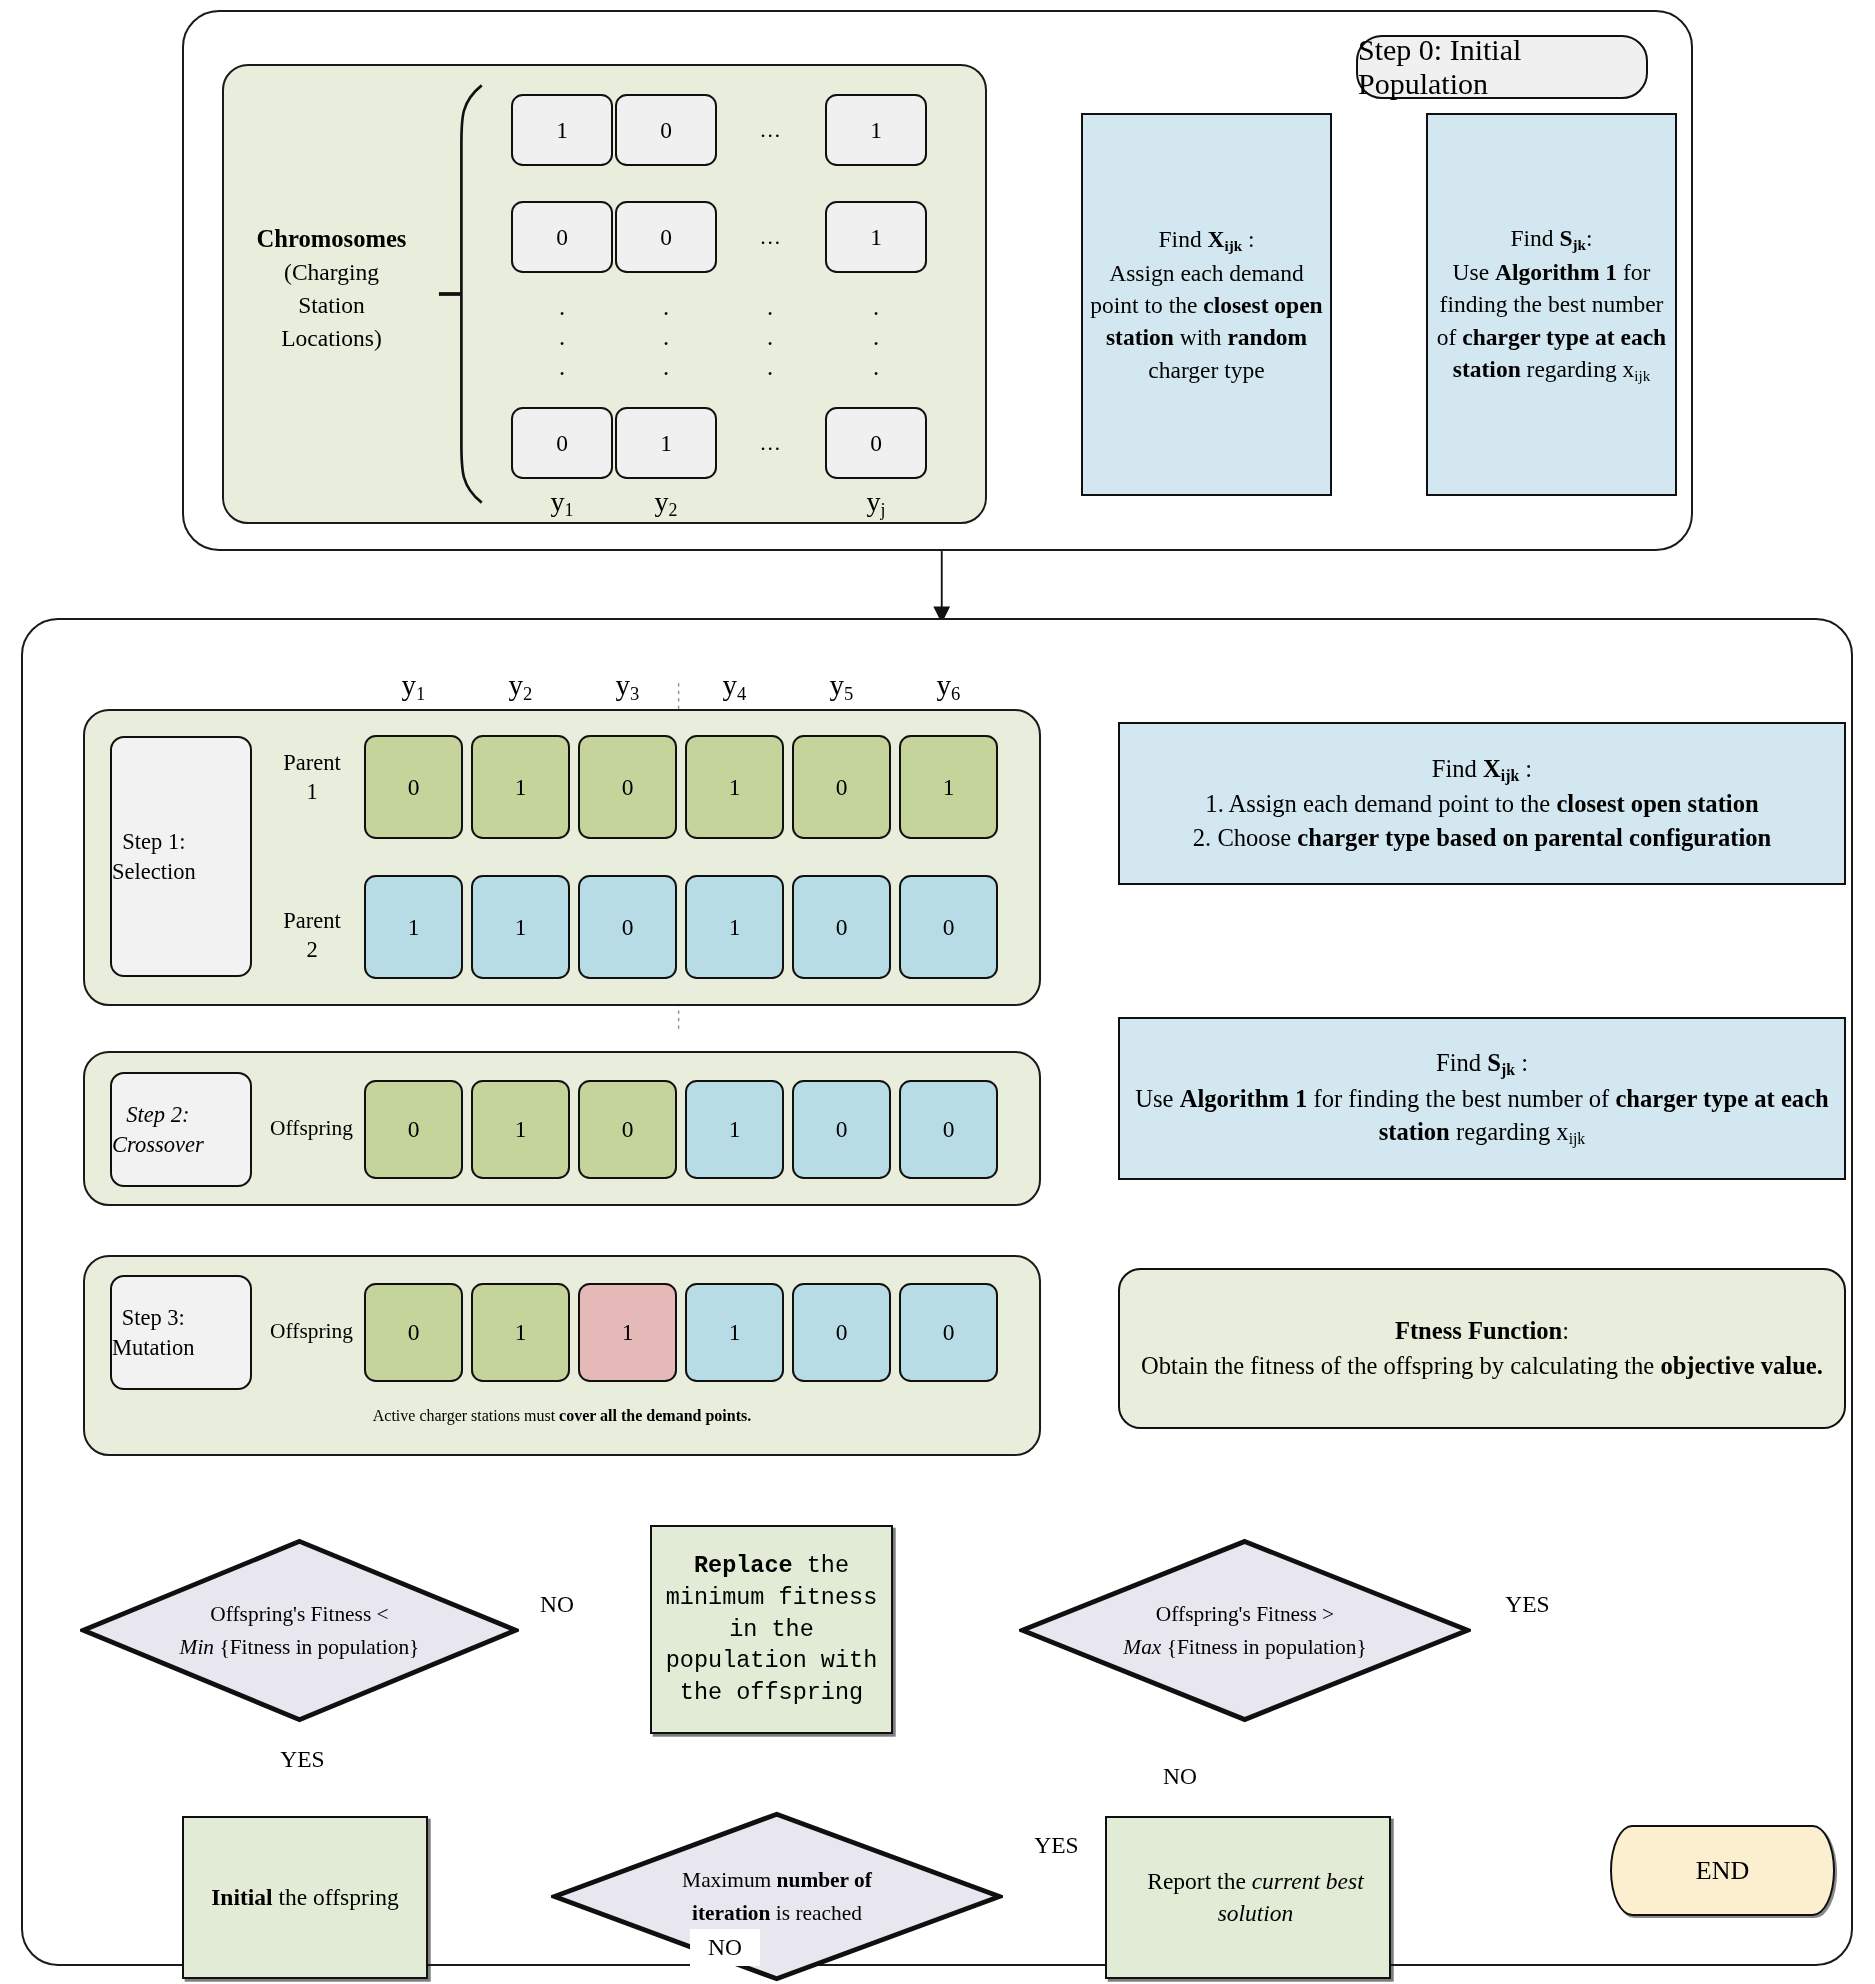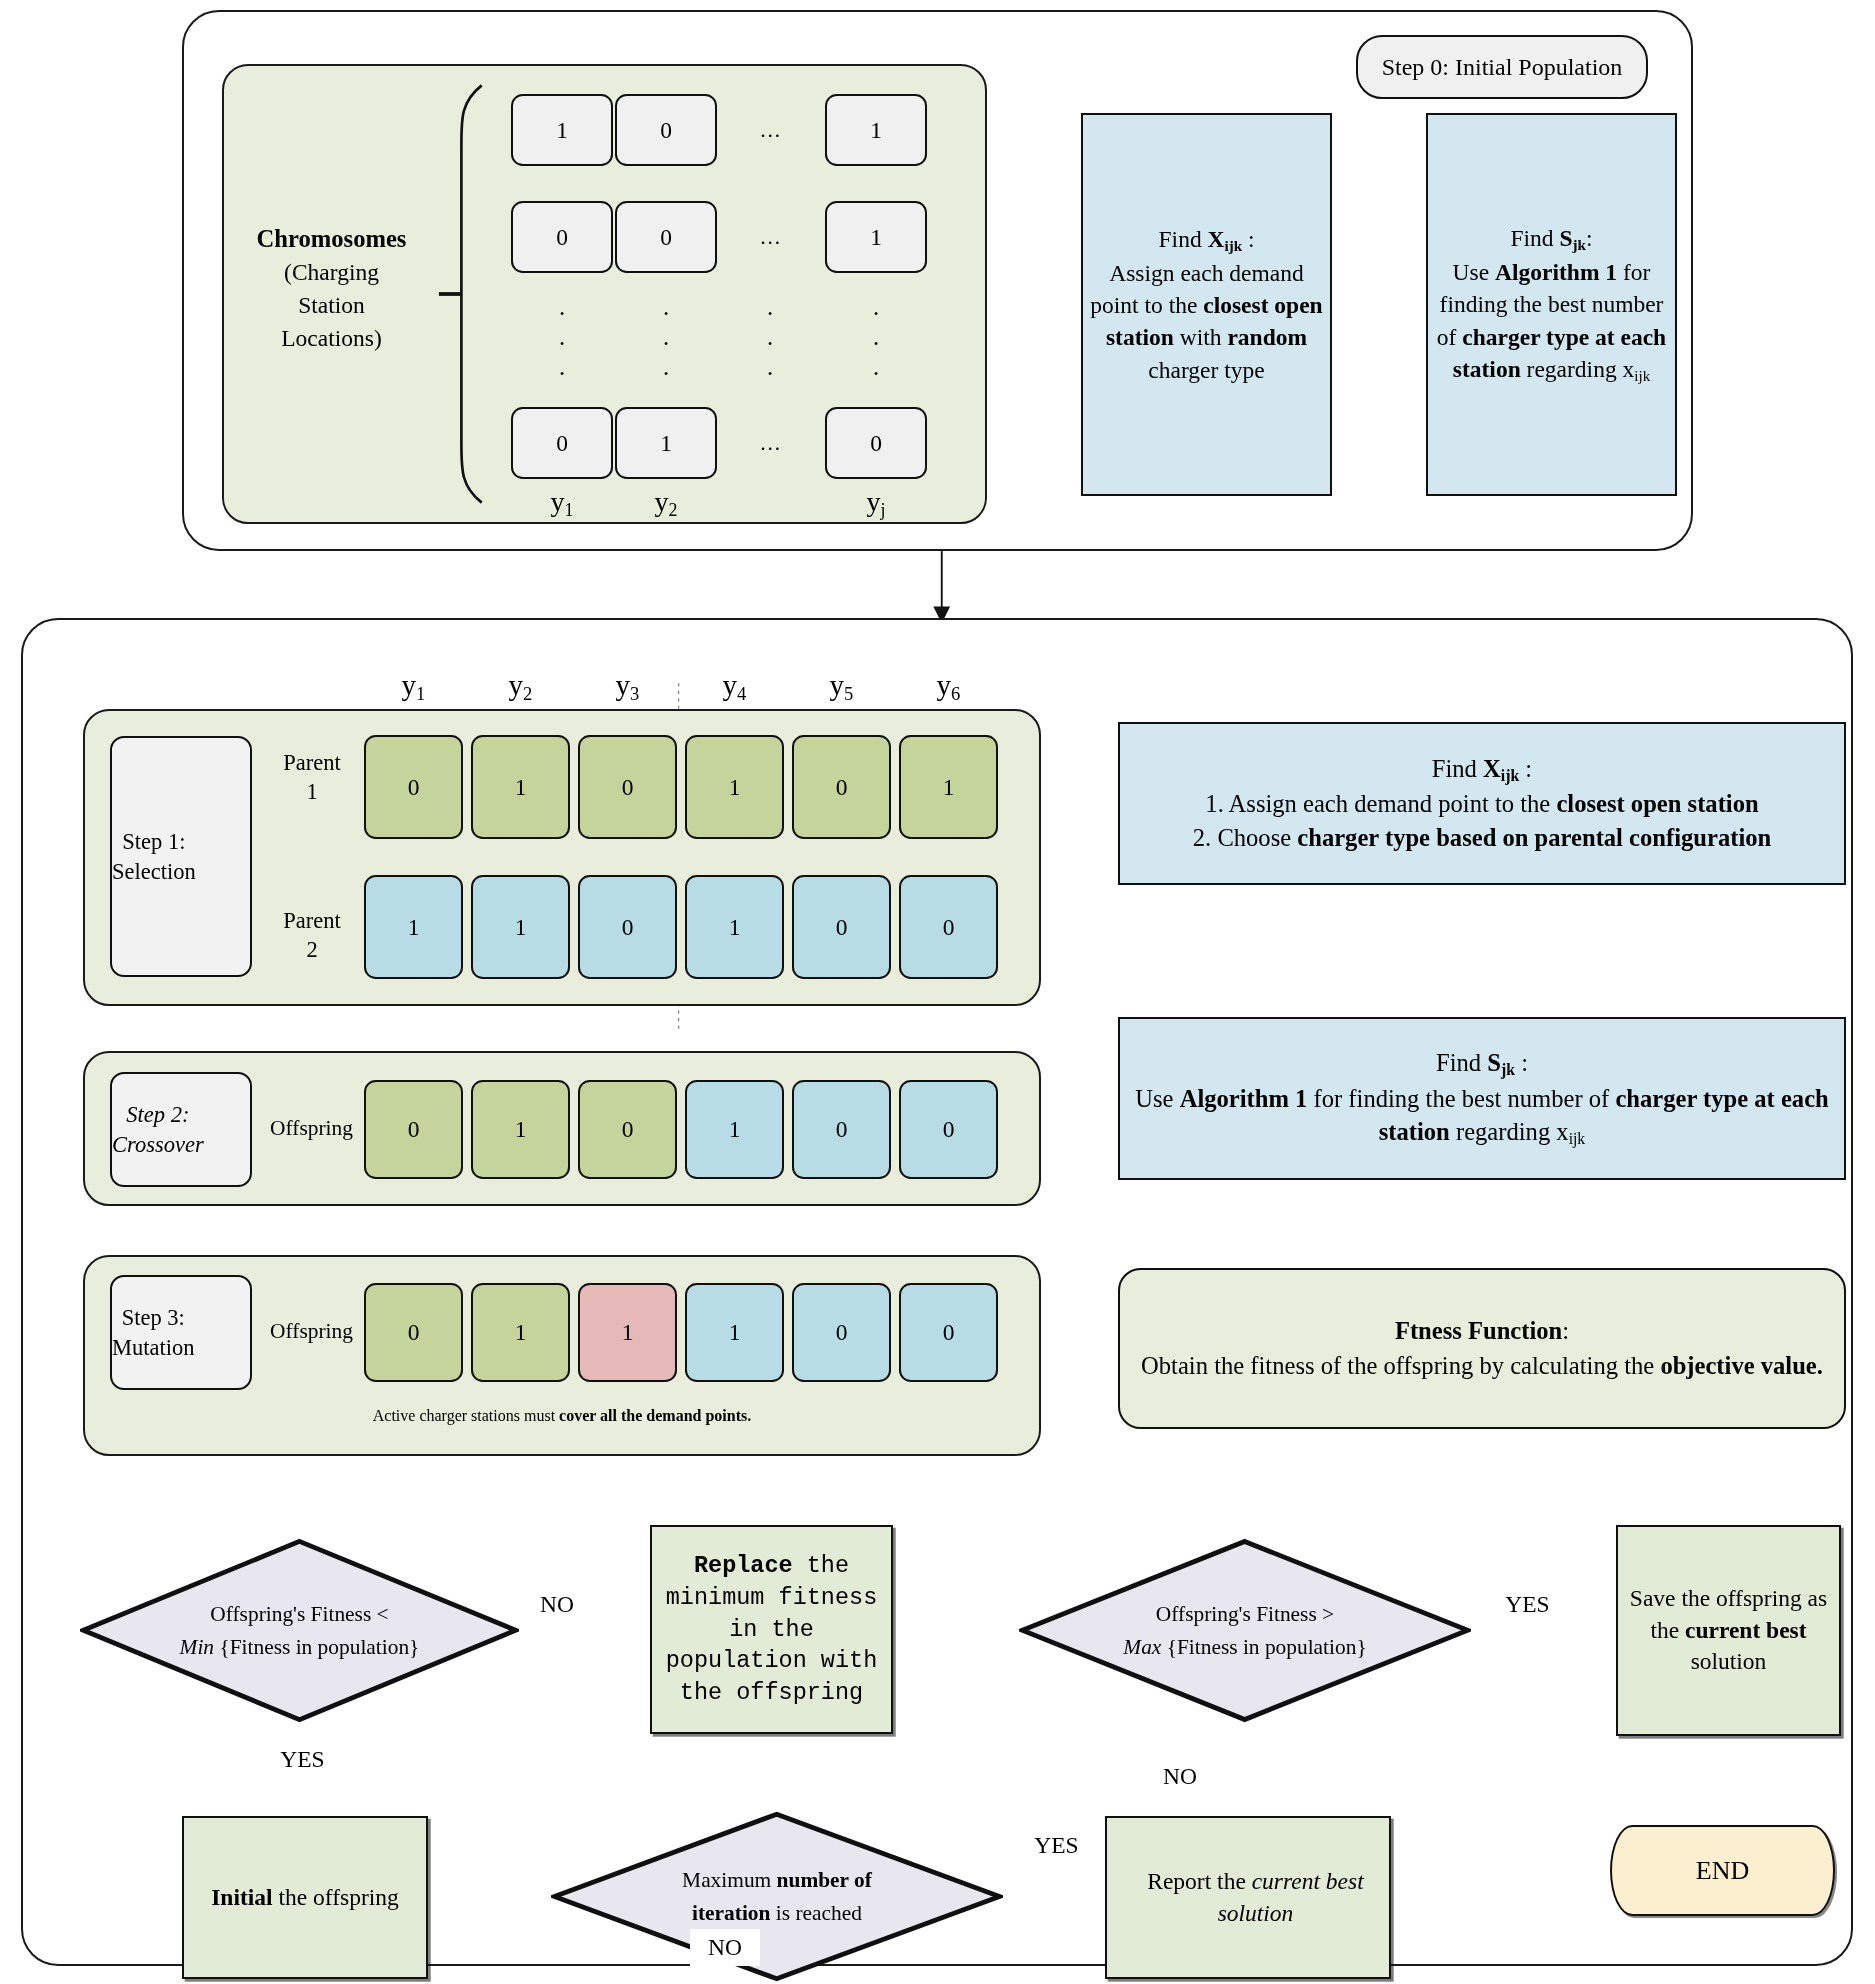--- a/index.html
+++ b/index.html
@@ -40,21 +40,21 @@
             display:flex;align-items:center;justify-content:center;text-align:center;
             line-height:1.36;box-shadow:2.7px 2.7px 0 0 rgba(20,20,20,0.55);}
 
   
   .greenround{background:#e8eedb;border:2.7px solid #101010;border-radius:22.5px;
               display:flex;align-items:center;justify-content:center;text-align:center;
               line-height:1.4;}
 
   
   .pill{background:#f0f0f0;border:2.1px solid #101010;border-radius:26px;
-        display:flex;align-items:center;justify-content:center;font-size:24px;}
+        display:flex;align-items:center;justify-content:center;font-size:30px;}
 
   
   .endbox{background:#fcefd0;border:2.7px solid #101010;border-radius:23.5px/48px;
           display:flex;align-items:center;justify-content:center;font-size:26px;
           box-shadow:2.1px 2.1px 0 0 rgba(20,20,20,0.5);}
 
   
   .diamond{display:flex;align-items:center;justify-content:center;}
   .diamond svg{position:absolute;left:0;top:0;}
   .dtext{position:relative;z-index:2;text-align:center;font-size:21.4px;line-height:1.5;width:74%;}
@@ -440,25 +440,20 @@
     <div class="dtext">
       <span>Offspring's Fitness &gt;</span><br>
       <i>Max</i><span> {Fitness in population}</span>
     </div>
   </div>
 
   <div class="abs ctr" style="left:1482px;top:1586px;width:91px;height:37px;font-size:23.5px;">
       <span>YES</span>
     </div>
 
-  <div class="abs greenbox" style="left:1616px;top:1525px;width:225px;height:211px;font-size:23.5px;">
-    <div style="padding:0 9.6px;">
-      <span>Save the offspring as the </span><b>current best</b> <span>solution</span>
-    </div>
-  </div>
 
   <div class="abs ctr" style="left:257px;top:1741px;width:91px;height:37px;font-size:23.5px;">
       <span>YES</span>
     </div>
   <div class="abs ctr" style="left:1145px;top:1758px;width:70px;height:37px;font-size:23.5px;background:#fff;">
       <span>NO</span>
     </div>
 
   <div class="abs greenbox" style="left:182px;top:1816px;width:246px;height:163px;font-size:23.5px;">
     <div style="padding:0 11.8px;">

